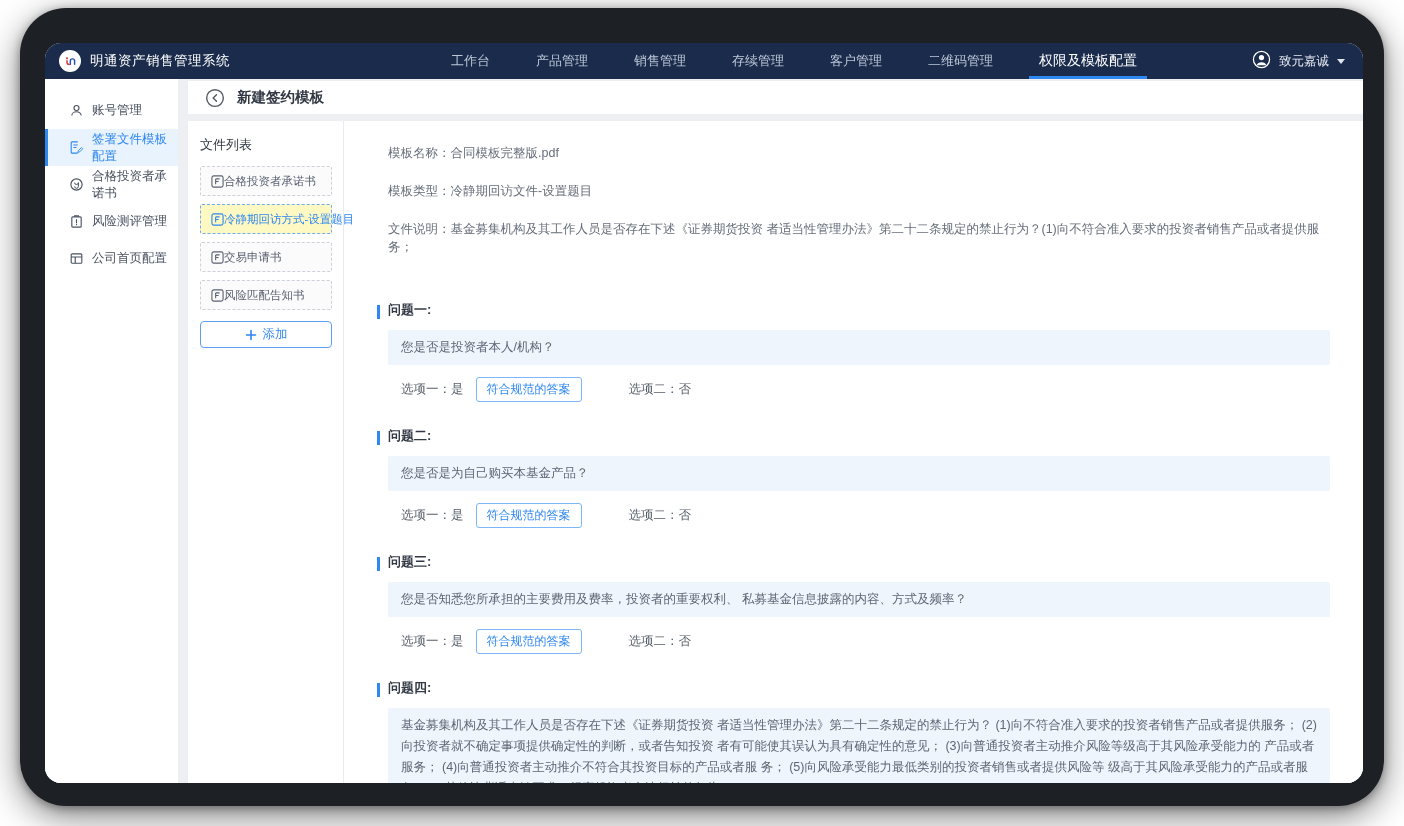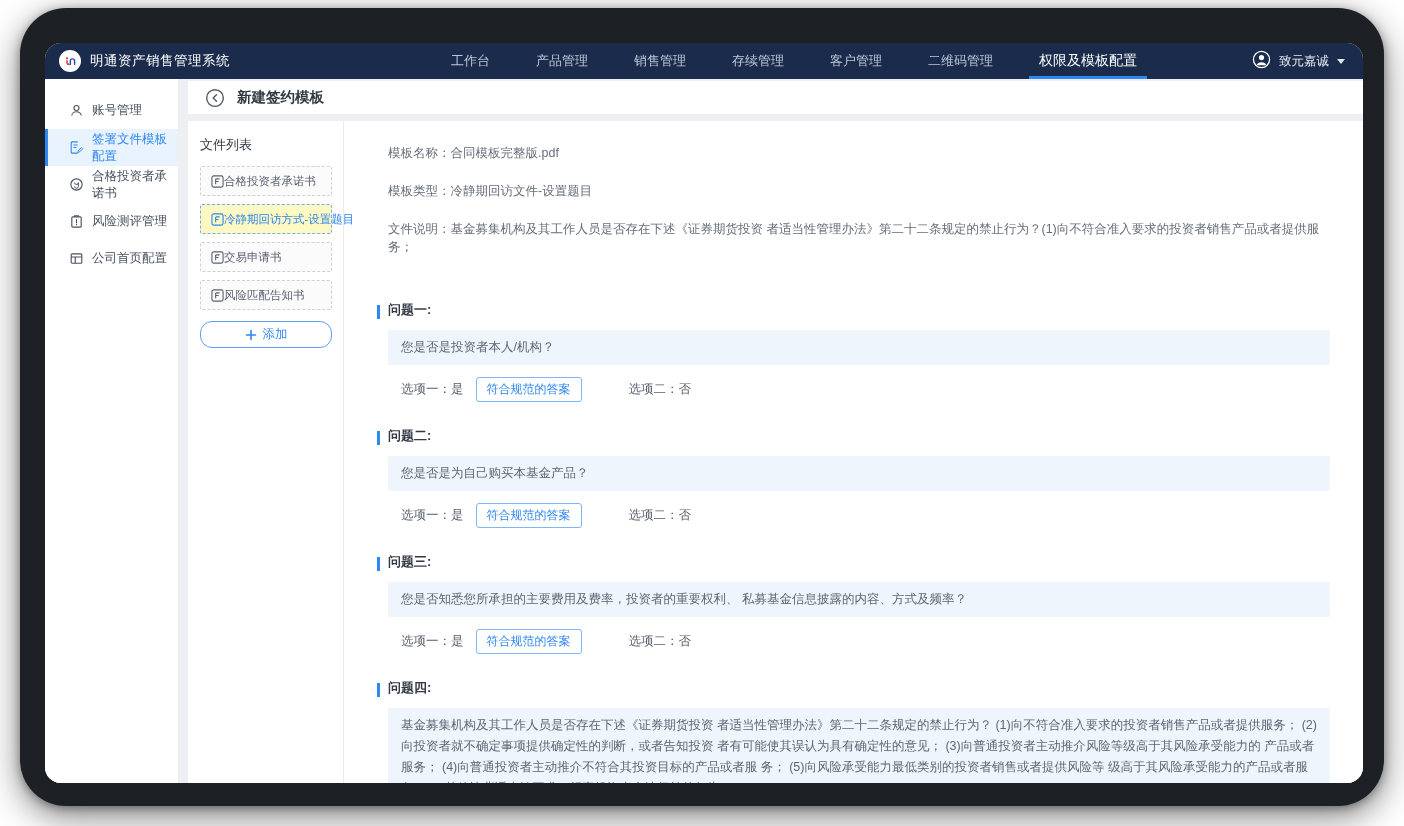--- a/index.html
+++ b/index.html
@@ -37,21 +37,21 @@
   .page-title { font-size:14.5px; color:#333a45; font-weight:bold; }
 
   .content { flex:1; margin-top:7px; background:#ffffff; display:flex; min-height:0; }
 
   
   .filelist { width:156px; flex:0 0 156px; border-right:1px solid #e9eaee; padding:15px 11px 0 12px; }
   .fl-title { font-size:13px; color:#333a45; margin-bottom:12px; }
   .fl-item { height:30px; border:1px dashed #ccd1d9; border-radius:2px; background:#fbfbfc; display:flex; align-items:center; padding-left:10px; font-size:11.5px; color:#5a6170; margin-bottom:8px; cursor:pointer; white-space:nowrap; }
   .fl-item.active { border-color:#6fabf5; color:#2f87f0; background:#fef9c3; }
   .file-ico { flex:0 0 13px; }
-  .fl-add { height:27px; border:1px solid #5f9ff3; border-radius:12px; color:#2f87f0; font-size:12.5px; display:flex; align-items:center; justify-content:center; gap:6px; margin-top:11px; cursor:pointer; background:#ffffff; }
+  .fl-add { height:27px; border:1px solid #5f9ff3; border-radius:4px; color:#2f87f0; font-size:12.5px; display:flex; align-items:center; justify-content:center; gap:6px; margin-top:11px; cursor:pointer; background:#ffffff; }
 
   
   .main { flex:1; padding:23px 33px 0 44px; min-width:0; display:flex; flex-direction:column; }
   .meta-line { font-size:12.5px; color:#666e7a; line-height:18px; margin-bottom:20px; }
   .meta-line:last-of-type { margin-bottom:0; }
 
   .question { margin-top:25px; }
   .q-head { display:flex; align-items:flex-end; gap:8px; }
   .q-bar { width:3px; height:14px; background:#2f87f0; margin-left:-11px; }
   .q-title { font-size:13px; font-weight:bold; color:#333a45; }

